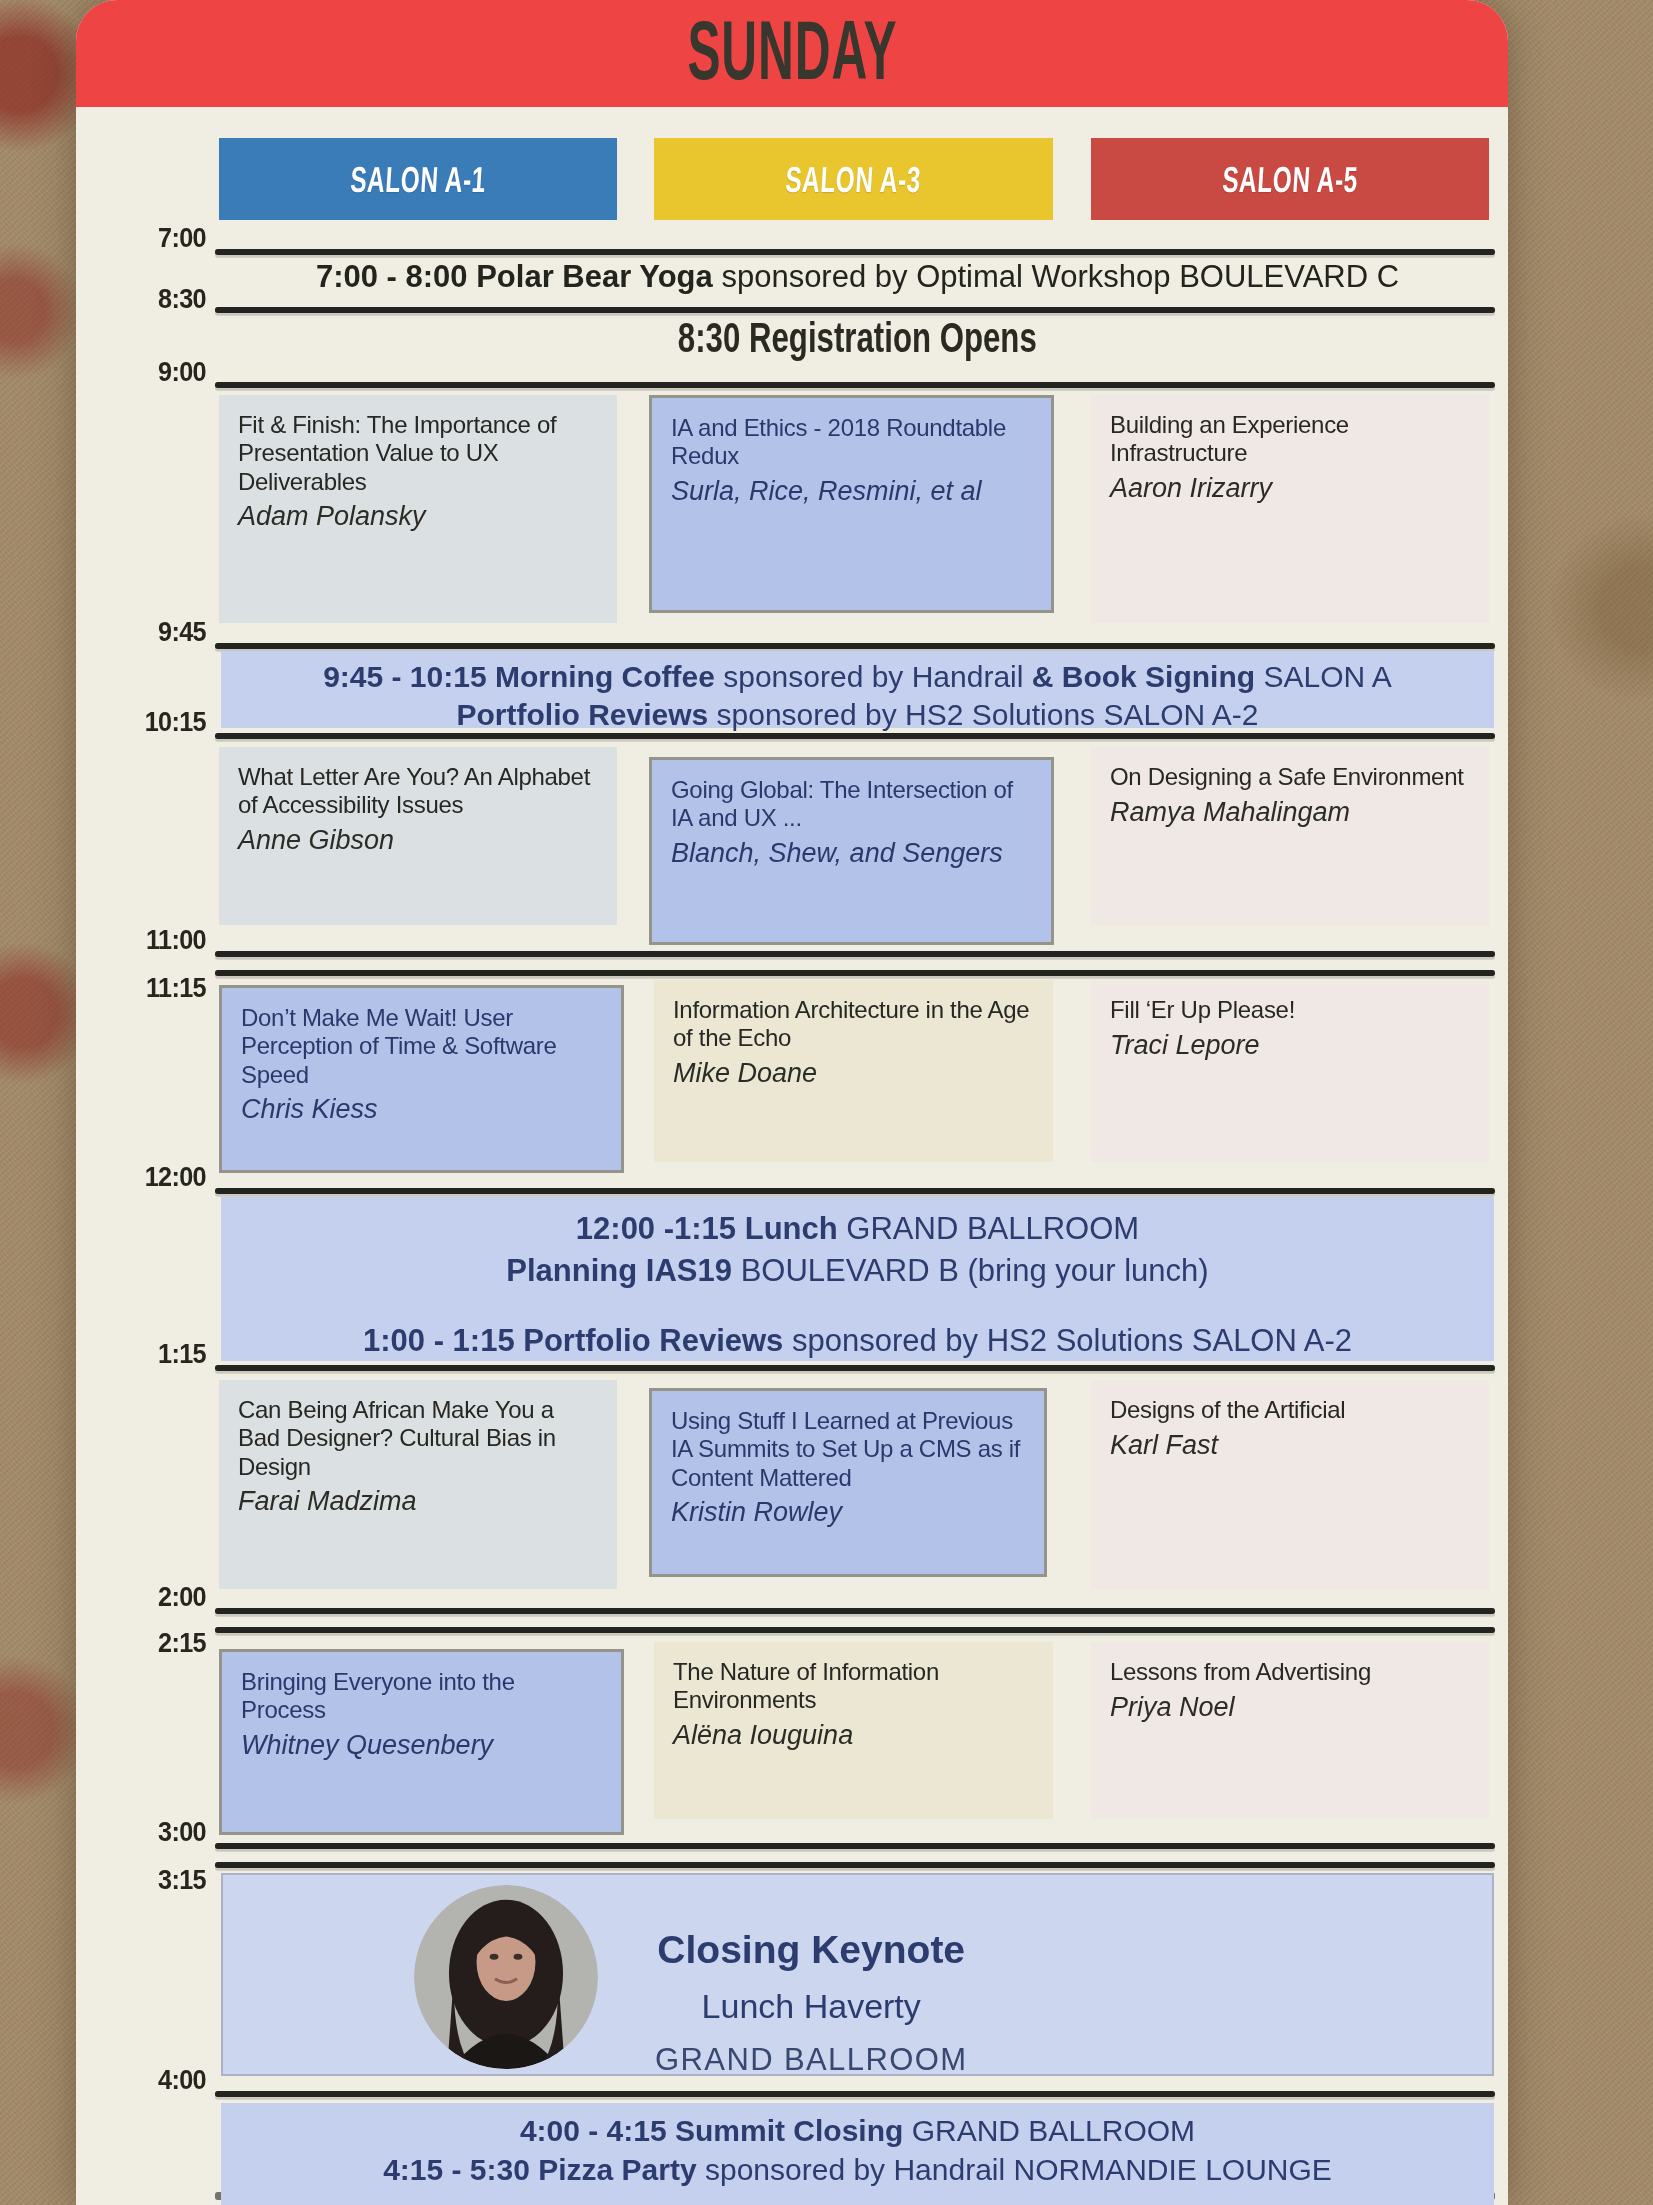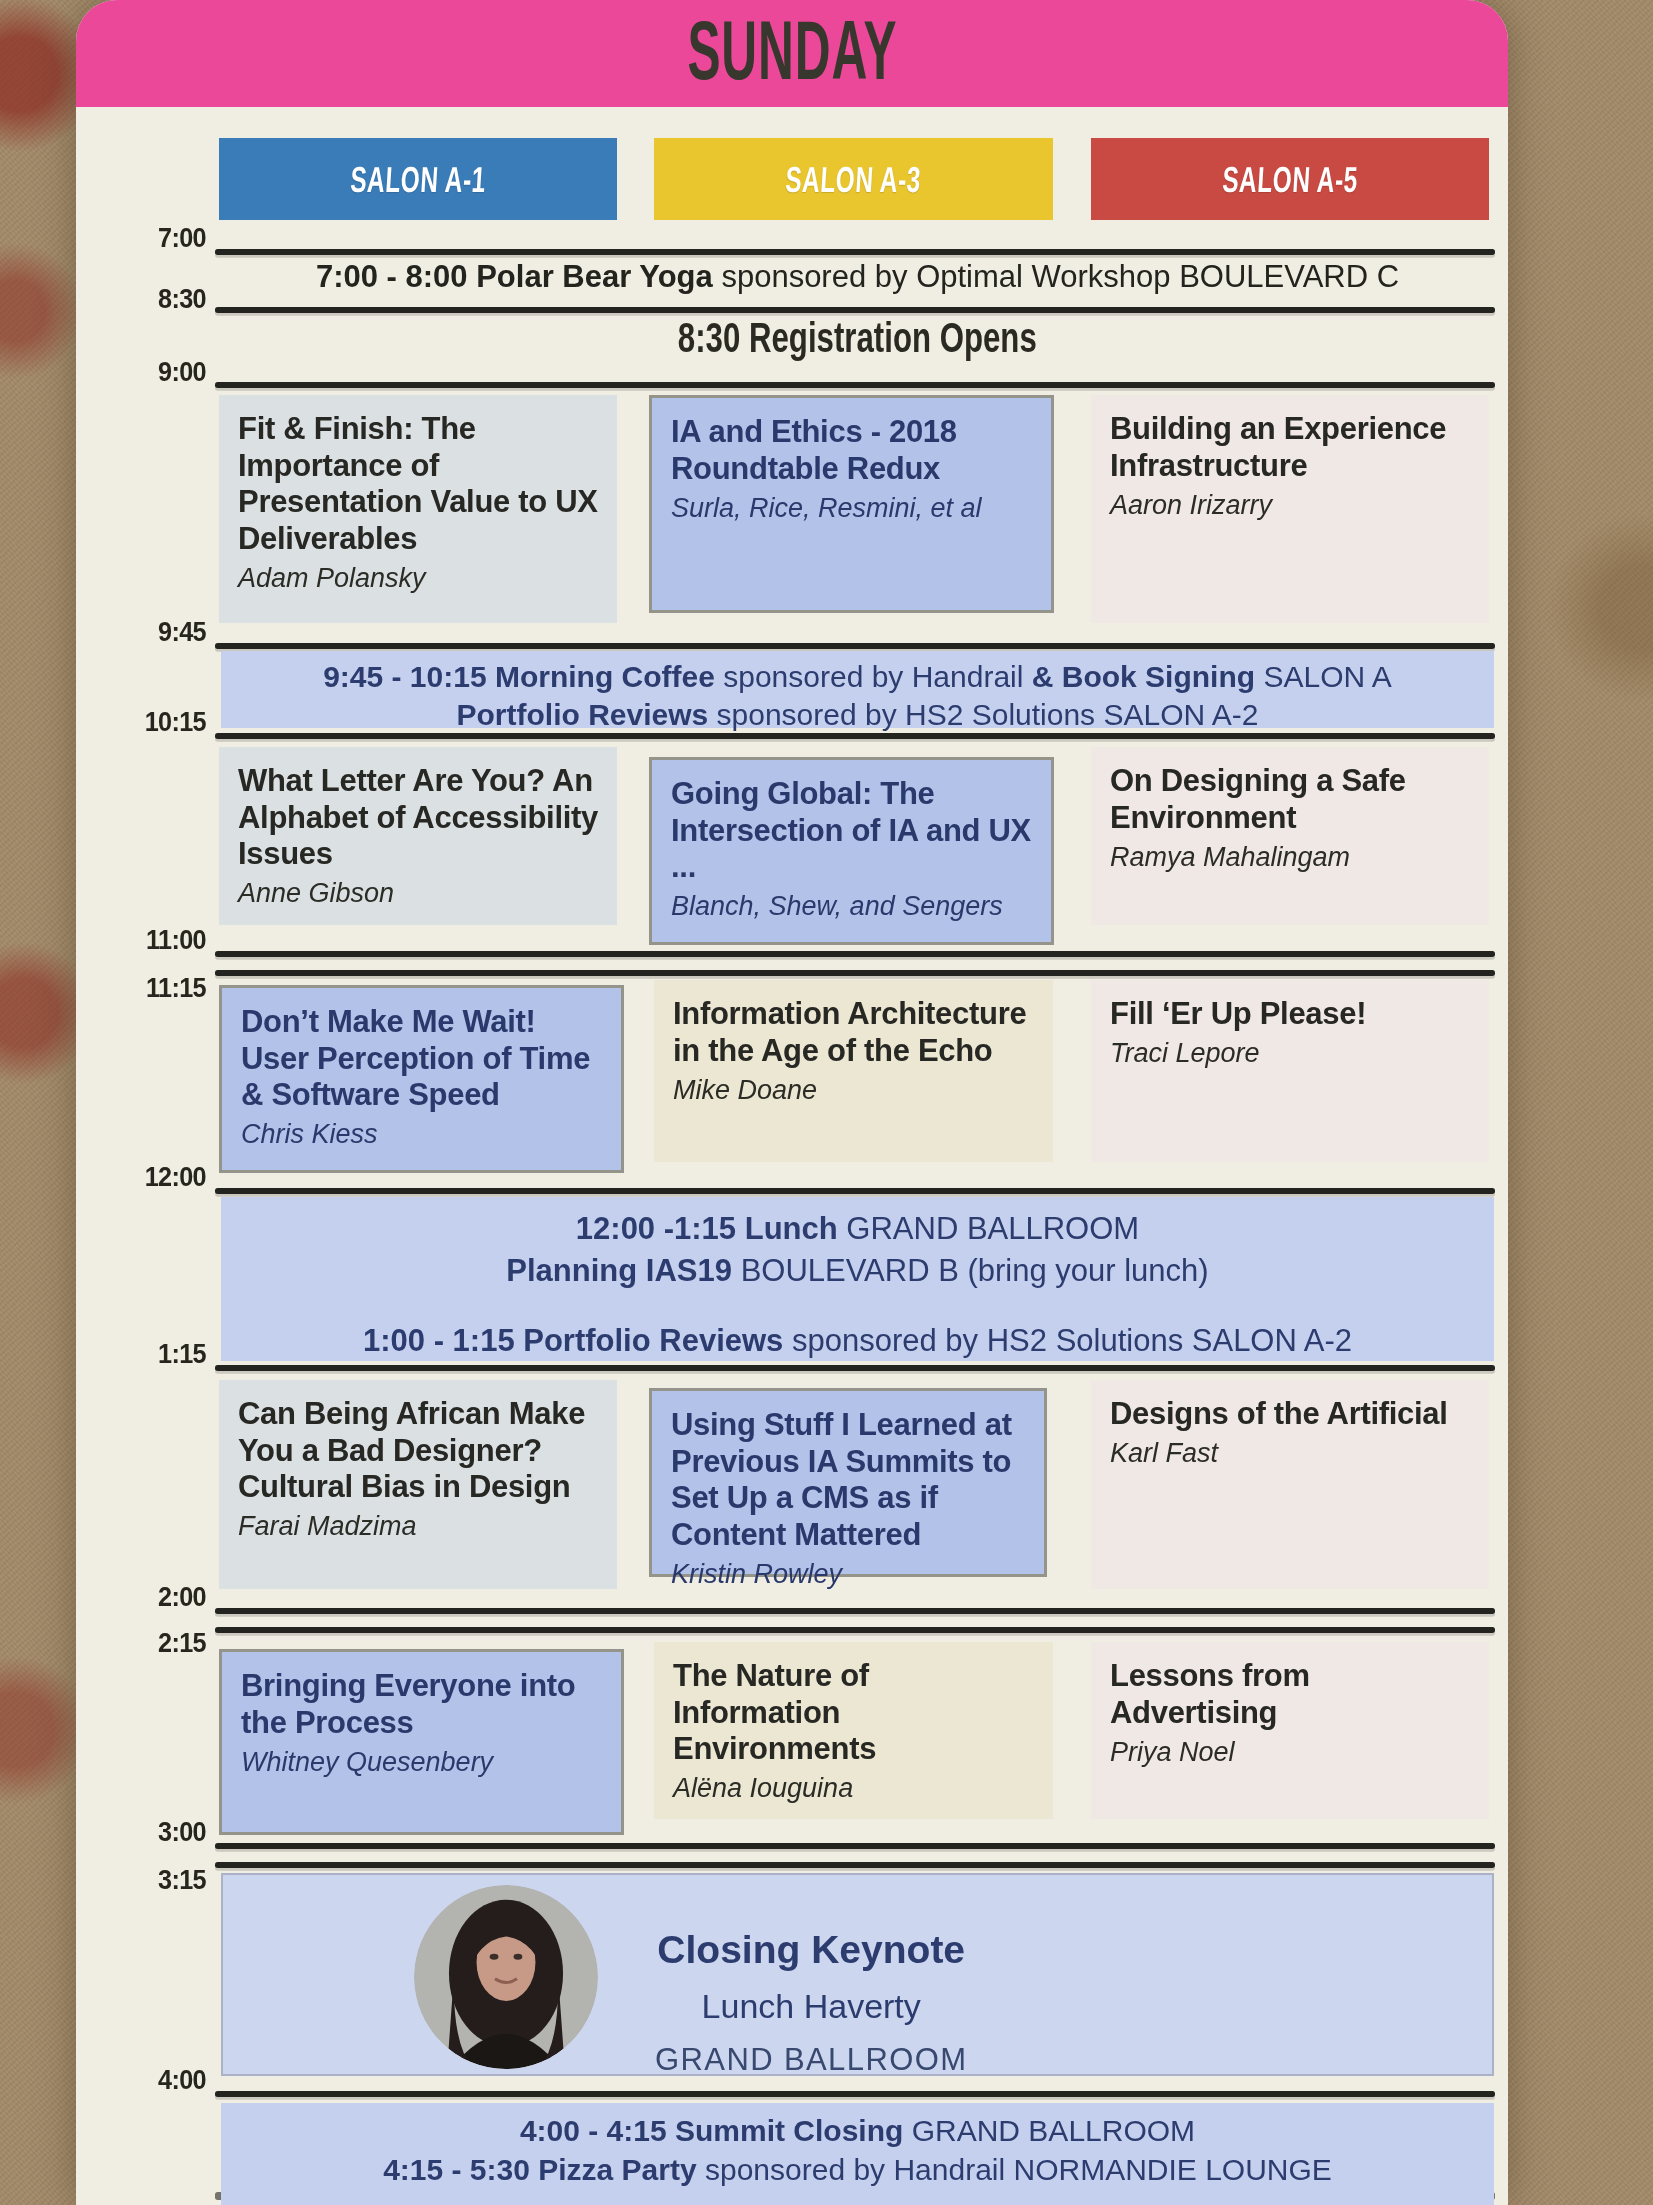--- a/index.html
+++ b/index.html
@@ -9,42 +9,42 @@
       radial-gradient(circle at 20px 74px, rgba(142,47,37,.75) 0 37px, transparent 78px),
       radial-gradient(circle at 15px 311px, rgba(142,47,37,.55) 0 30px, transparent 68px),
       radial-gradient(circle at 23px 1013px, rgba(142,47,37,.6) 0 34px, transparent 71px),
       radial-gradient(circle at 16px 1730px, rgba(142,47,37,.5) 0 37px, transparent 74px),
       radial-gradient(circle at 1642px 608px, rgba(110,80,45,.35) 0 41px, transparent 95px),
       repeating-linear-gradient(47deg, rgba(255,255,255,.05) 0 1.4px, rgba(0,0,0,0) 1.4px 3.4px),
       repeating-linear-gradient(-43deg, rgba(60,40,20,.07) 0 2px, rgba(0,0,0,0) 2px 4.7px);
     font-family:"Liberation Sans","DejaVu Sans",sans-serif;}
   .card{position:absolute;left:76px;top:0;width:1432px;height:2205px;
     background:#f0ede2;border-radius:41px 41px 0 0;box-shadow:0 0 41px rgba(40,25,10,.35);}
-  .green-band{position:absolute;left:0;top:0;width:100%;height:107px;background:#ec4899;
+  .green-band{position:absolute;left:0;top:0;width:100%;height:107px;background:#ef4444;
     border-radius:41px 41px 0 0;text-align:center;}
   .day-title{display:inline-block;font-size:80px;font-weight:bold;color:#37372e;
     line-height:101px;letter-spacing:1.4px;transform:scale(.62,1.05);transform-origin:center;}
   .salon{position:absolute;top:138px;height:82px;display:flex;align-items:center;justify-content:center;}
   .salon.s1{left:143px;width:398px;background:#3a7cb8;}
   .salon.s2{left:578px;width:399px;background:#e9c52e;}
   .salon.s3{left:1015px;width:398px;background:#c94a42;}
   .salon span{display:inline-block;color:#fff;font-weight:bold;font-size:34px;letter-spacing:0.7px;
     transform:scale(.72,1.06) skewX(-5deg);text-shadow:0 1.4px 1.4px rgba(0,0,0,.15);}
   .hline{position:absolute;left:139px;width:1280px;height:6px;background:#23231f;border-radius:2.7px;
     box-shadow:0 2.7px 0 rgba(35,35,31,.18);}
   .hline.soft{background:#74746c;height:8px;box-shadow:none;}
   .tlabel{position:absolute;left:19px;width:111px;text-align:right;font-weight:bold;font-size:28px;
     color:#26261f;letter-spacing:-0.7px;transform:translateY(-50%) scaleX(.9);transform-origin:right center;}
   .center-row{position:absolute;left:145px;width:1273px;text-align:center;color:#24241f;}
   .yoga{top:259px;font-size:31px;}
   .reg{top:316px;}
   .reg span{display:inline-block;font-size:39px;font-weight:bold;color:#2a2a22;
     transform:scale(.8,1.08);transform-origin:center;}
   .cell{position:absolute;box-sizing:border-box;padding:16px 19px;}
-  .cell .title{font-weight:bold;font-size:31px;line-height:1.18;color:#272723;letter-spacing:-0.3px;}
+  .cell .title{font-weight:normal;font-size:24px;line-height:1.18;color:#272723;letter-spacing:-0.3px;}
   .cell .speaker{font-style:italic;font-size:27px;color:#2c2c27;margin-top:5.4px;}
   .cell.c1{background:#dbe1e3;}
   .cell.c2{background:#ebe7d2;}
   .cell.c3{background:#f0e8e4;}
   .cell.hl{background:#b3c2e9;border:3.4px solid #95948a;}
   .cell.hl .title,.cell.hl .speaker{color:#2a396b;}
   .banner{position:absolute;left:145px;width:1273px;background:#c5cfee;color:#2c3c6e;
     text-align:center;font-size:30px;box-sizing:border-box;}
   .banner .ln{line-height:38px;}
   .banner b{font-weight:bold;}

